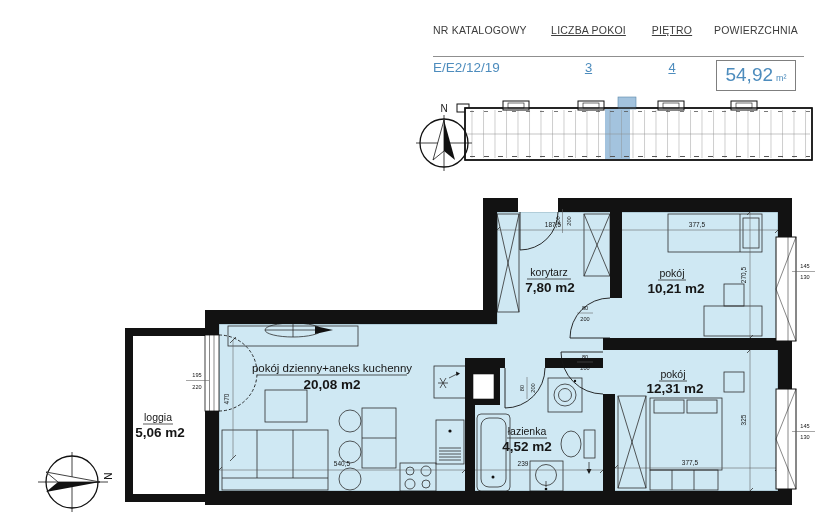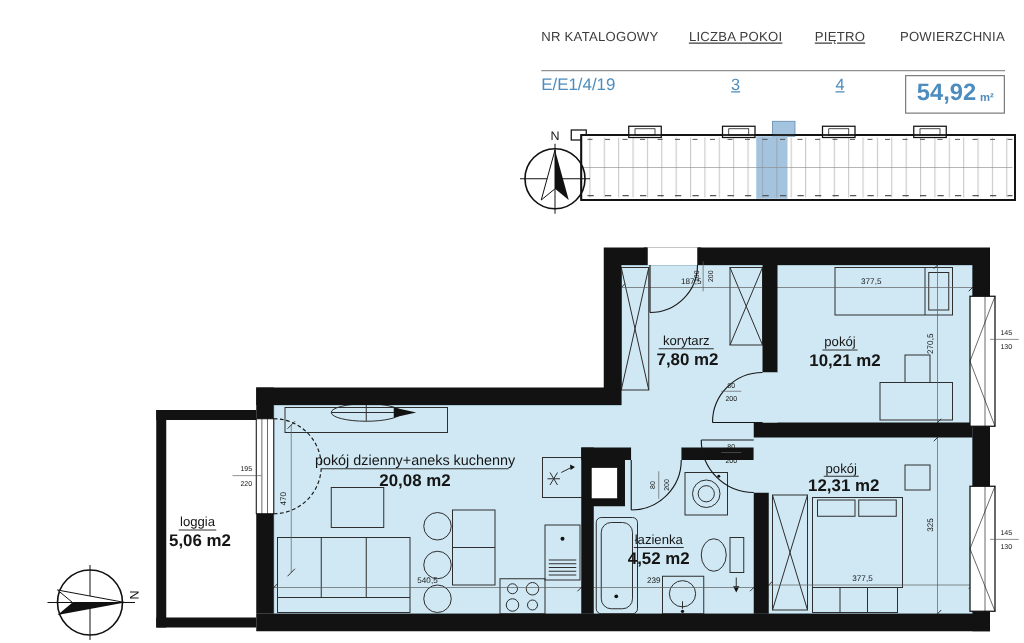--- a/index.html
+++ b/index.html
@@ -6,28 +6,28 @@
   .canvas {
     position:relative; width:819px; height:514px; background:#fff;
     font-family:"Liberation Sans", sans-serif; overflow:hidden;
   }
   
   .info-table { position:absolute; left:433px; top:24px; width:371px; }
   .it-head, .it-vals { display:grid; grid-template-columns:108px 95px 72px 96px; align-items:start; }
   .it-head { border-bottom:1px solid #8f8f8f; padding-bottom:20px; }
   .it-head span { font-size:10.5px; color:#3c3c3c; letter-spacing:.2px; white-space:nowrap; }
   .c1, .c2 { text-align:center;text-decoration:underline; }
-  .c3 { text-align:right; }
+  .c3 { text-align:center; }
   .it-vals { margin-top:3px; }
   .it-vals .val { color:#4d8cbd; }
   .it-vals .c0 { font-size:13.5px; }
   .it-vals .c1, .it-vals .c2 { font-size:13px; }
   .area-box {
     display:inline-flex; align-items:flex-end; gap:3px;
-    border:1px solid #7f7f7f; padding:4px 8px 6px 8px; margin-top:0px;font-weight:bold;
+    border:1px solid #7f7f7f; padding:4px 8px 6px 8px; margin-top:0px;
   }
   .area-num { font-size:19px; color:#4d8cbd; line-height:1; }
   .area-unit { font-size:9px; color:#4d8cbd; line-height:1; margin-bottom:1px; }
   
   svg.plan { position:absolute; left:0; top:0; }
   svg.plan text { font-family:"Liberation Sans", sans-serif; fill:#161616; }
   .room-name { font-size:10.5px; }
   .room-name-lg { font-size:11.5px; }
   .room-area { font-size:13.5px; font-weight:bold; }
   .dim { font-size:6.5px; fill:#2e2e2e; }
@@ -45,21 +45,21 @@
 <div class="canvas">
 
   <div class="info-table">
     <div class="it-head">
       <span class="c0">NR KATALOGOWY</span>
       <span class="c1">LICZBA POKOI</span>
       <span class="c2">PIĘTRO</span>
       <span class="c3">POWIERZCHNIA</span>
     </div>
     <div class="it-vals">
-      <span class="c0 val">E/E1/4/19</span>
+      <span class="c0 val">E/E2/12/19</span>
       <span class="c1 val">3</span>
       <span class="c2 val">4</span>
       <span class="c3">
         <span class="area-box">
           <span class="area-num">54,92</span>
           <span class="area-unit">m²</span>
         </span>
       </span>
     </div>
   </div>

